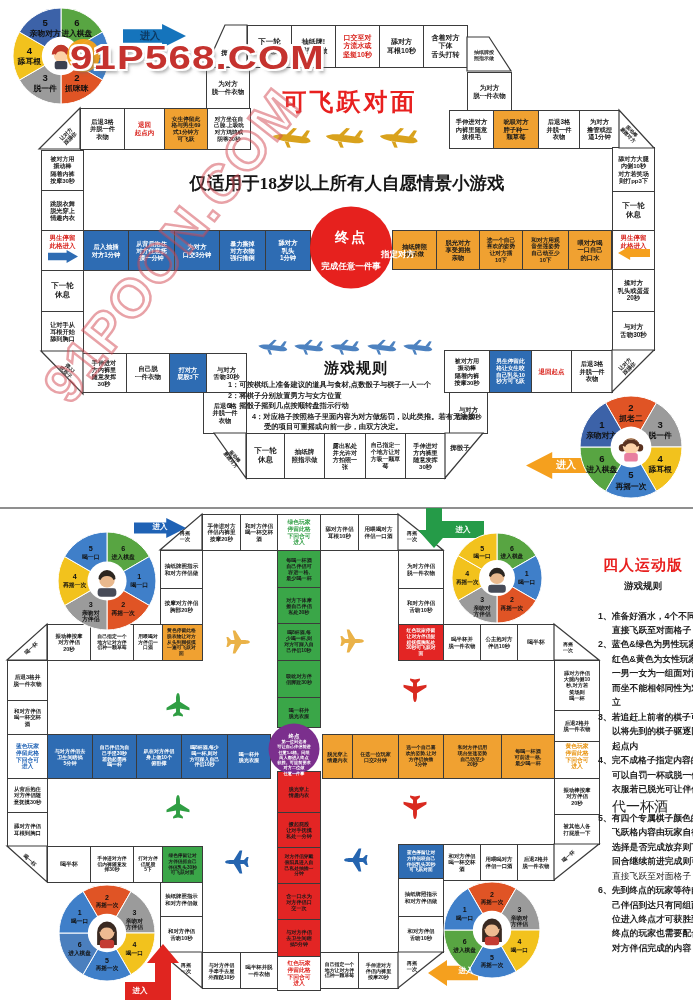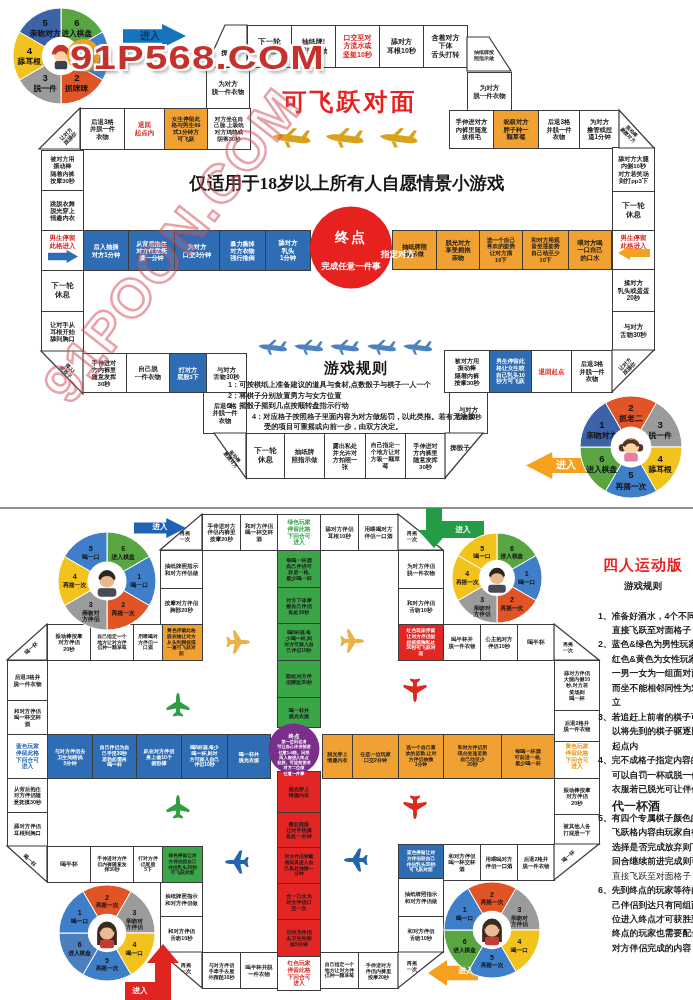--- a/index.html
+++ b/index.html
@@ -289,21 +289,21 @@
 <div class="t" style="left:612px;top:653.9px;font-size:8.8px;color:#222;font-weight:bold;white-space:nowrap">红色&amp;黄色为女性玩家</div>
 <div class="t" style="left:612px;top:668.3px;font-size:8.8px;color:#222;font-weight:bold;white-space:nowrap">一男一女为一组面对面</div>
 <div class="t" style="left:612px;top:682.8px;font-size:8.8px;color:#222;font-weight:bold;white-space:nowrap">而坐不能相邻同性为对</div>
 <div class="t" style="left:612px;top:697.2px;font-size:8.8px;color:#222;font-weight:bold;white-space:nowrap">立</div>
 <div class="t" style="left:598px;top:711.6px;font-size:8.8px;color:#222;font-weight:bold;white-space:nowrap">3、若追赶上前者的棋子可</div>
 <div class="t" style="left:612px;top:726.1px;font-size:8.8px;color:#222;font-weight:bold;white-space:nowrap">以将先到的棋子驱逐回</div>
 <div class="t" style="left:612px;top:740.5px;font-size:8.8px;color:#222;font-weight:bold;white-space:nowrap">起点内</div>
 <div class="t" style="left:598px;top:755.0px;font-size:8.8px;color:#222;font-weight:bold;white-space:nowrap">4、完不成格子指定内容的</div>
 <div class="t" style="left:612px;top:769.5px;font-size:8.8px;color:#222;font-weight:bold;white-space:nowrap">可以自罚一杯或脱一件</div>
 <div class="t" style="left:612px;top:783.9px;font-size:8.8px;color:#222;font-weight:bold;white-space:nowrap">衣服若已脱光可让伴侣</div>
-<div class="t" style="left:612px;top:798.4px;font-size:12px;color:#222;font-weight:bold;white-space:nowrap">代一杯酒</div>
+<div class="t" style="left:612px;top:798.4px;font-size:14px;color:#222;font-weight:normal;white-space:nowrap">代一杯酒</div>
 <div class="t" style="left:598px;top:812.8px;font-size:8.8px;color:#222;font-weight:bold;white-space:nowrap">5、有四个专属棋子颜色的</div>
 <div class="t" style="left:612px;top:827.2px;font-size:8.8px;color:#222;font-weight:bold;white-space:nowrap">飞跃格内容由玩家自行</div>
 <div class="t" style="left:612px;top:841.7px;font-size:8.8px;color:#222;font-weight:bold;white-space:nowrap">选择是否完成放弃则下</div>
 <div class="t" style="left:612px;top:856.1px;font-size:8.8px;color:#222;font-weight:bold;white-space:nowrap">回合继续前进完成则可</div>
 <div class="t" style="left:612px;top:870.6px;font-size:8.8px;color:#222;font-weight:normal;white-space:nowrap">直接飞跃至对面格子</div>
 <div class="t" style="left:598px;top:885.0px;font-size:8.8px;color:#222;font-weight:bold;white-space:nowrap">6、先到终点的玩家等待自</div>
 <div class="t" style="left:612px;top:899.5px;font-size:8.8px;color:#222;font-weight:bold;white-space:nowrap">己伴侣到达只有同组两</div>
 <div class="t" style="left:612px;top:914.0px;font-size:8.8px;color:#222;font-weight:bold;white-space:nowrap">位进入终点才可获胜到达</div>
 <div class="t" style="left:612px;top:928.4px;font-size:8.8px;color:#222;font-weight:bold;white-space:nowrap">终点的玩家也需要配合</div>
 <div class="t" style="left:612px;top:942.8px;font-size:8.8px;color:#222;font-weight:bold;white-space:nowrap">对方伴侣完成的内容</div>

